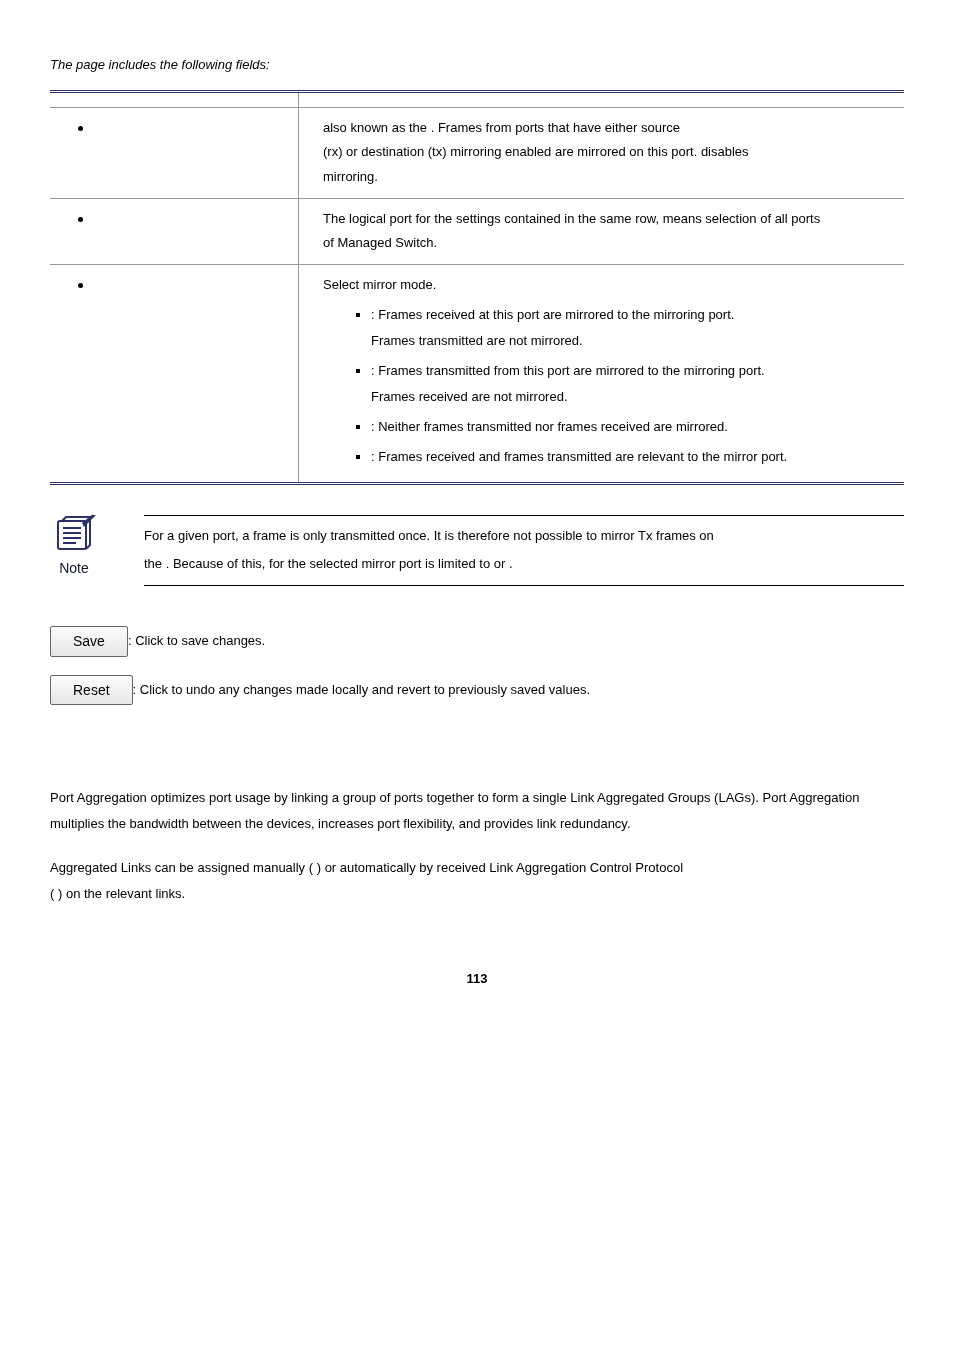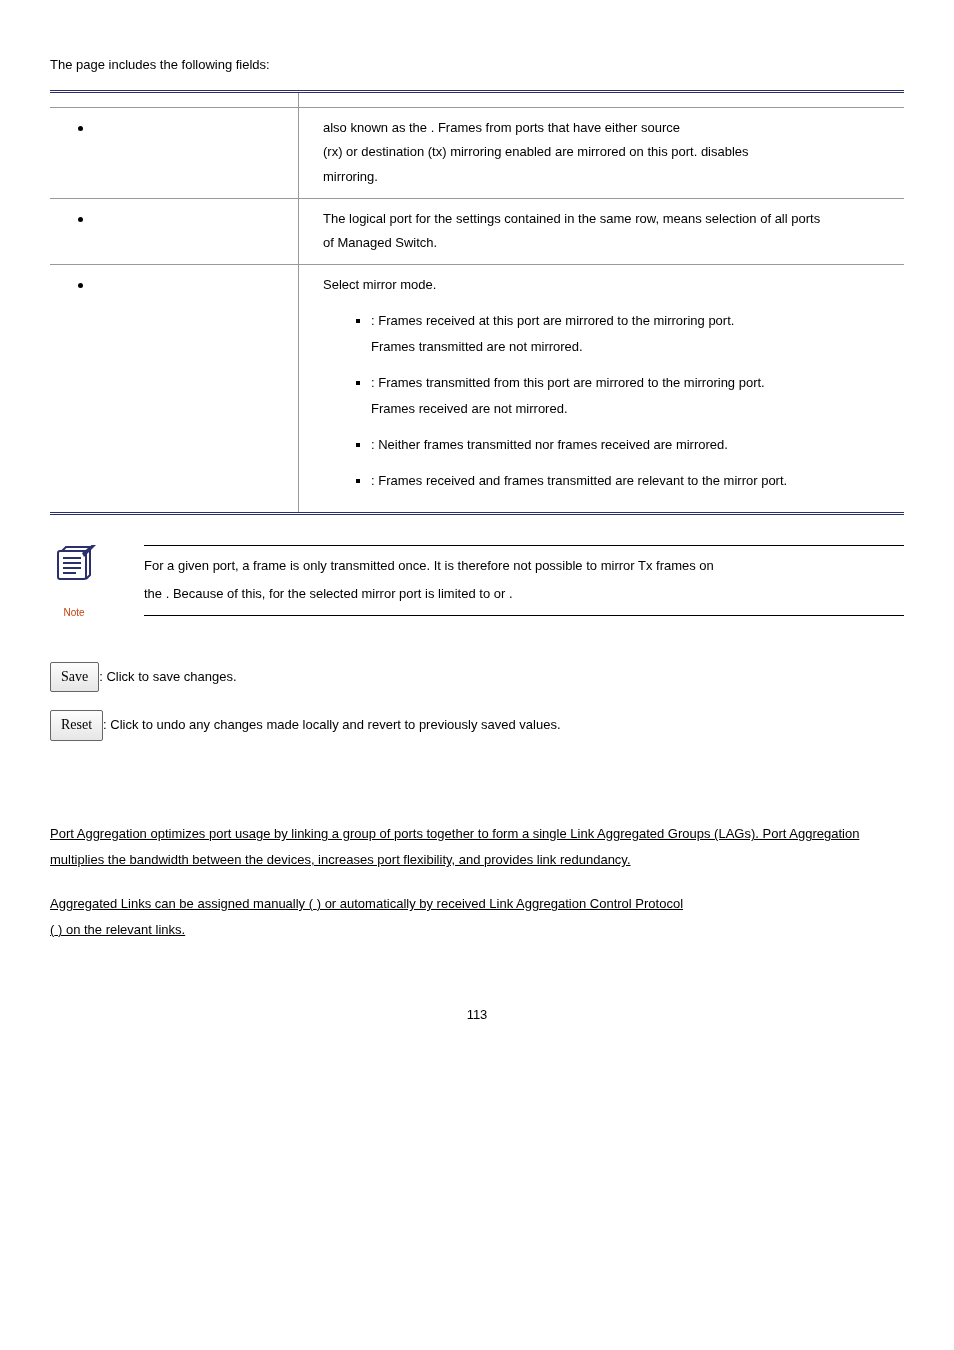--- a/index.html
+++ b/index.html
@@ -6,20 +6,21 @@
       font-family: Arial, Helvetica, sans-serif;
       font-size: 13px;
       color: #000;
       max-width: 954px;
       margin: 0 auto;
       padding: 40px 50px;
       line-height: 1.9;
     }
     .intro {
       margin-bottom: 12px;
+      font-style: italic;
     }
     table.fields {
       width: 100%;
       border-collapse: collapse;
       margin-bottom: 30px;
     }
     table.fields thead tr {
       border-top: 3px double #2b2f6b;
       border-bottom: 1px solid #999;
       background: #fff;
@@ -58,73 +59,73 @@
     }
     .highlight {
       background: #fff;
     }
     ul.squares {
       list-style-type: square;
       margin: 0;
       padding-left: 48px;
     }
     ul.squares li {
-      margin: 10px 0;
+      margin: 4px 0;
       line-height: 2.0;
     }
     .note-wrap {
       display: flex;
       align-items: flex-start;
       gap: 18px;
       margin: 20px 0 40px 0;
     }
     .note-icon {
       flex: 0 0 auto;
       width: 48px;
       text-align: center;
     }
     .note-icon svg {
       display: block;
       margin: 0 auto;
     }
     .note-label {
-      color: #c2410c;
-      font-size: 10px;
-      margin-top: 18px;
+      color: #0f172a;
+      font-size: 14px;
+      margin-top: 0;
     }
     .note-body {
       flex: 1 1 auto;
       border-top: 1px solid #000;
       border-bottom: 1px solid #000;
       padding: 6px 0;
       line-height: 2.2;
       margin-left: 28px;
     }
     .btn {
       display: inline-block;
       border: 1px solid #666;
       border-radius: 2px;
-      padding: 1px 10px;
-      font-family: Liberation Serif, serif;
+      padding: 1px 22px;
+      font-family: Liberation Sans, sans-serif;
       font-size: 14px;
       background: linear-gradient(#fdfdfd, #e6e6e6);
       vertical-align: middle;
     }
     .btn-row {
       margin: 6px 0 18px 0;
     }
     .section-text p {
       margin: 10px 0 18px 0;
       line-height: 2.0;
-      text-decoration: underline;
     }
     .pgnum {
       text-align: center;
       margin-top: 60px;
       font-size: 13px;
+      font-weight: bold;
     }
   </style>
 </head>
 <body>
 
 <p class="intro">The page includes the following fields:</p>
 
 <table class="fields">
   <thead>
     <tr>

